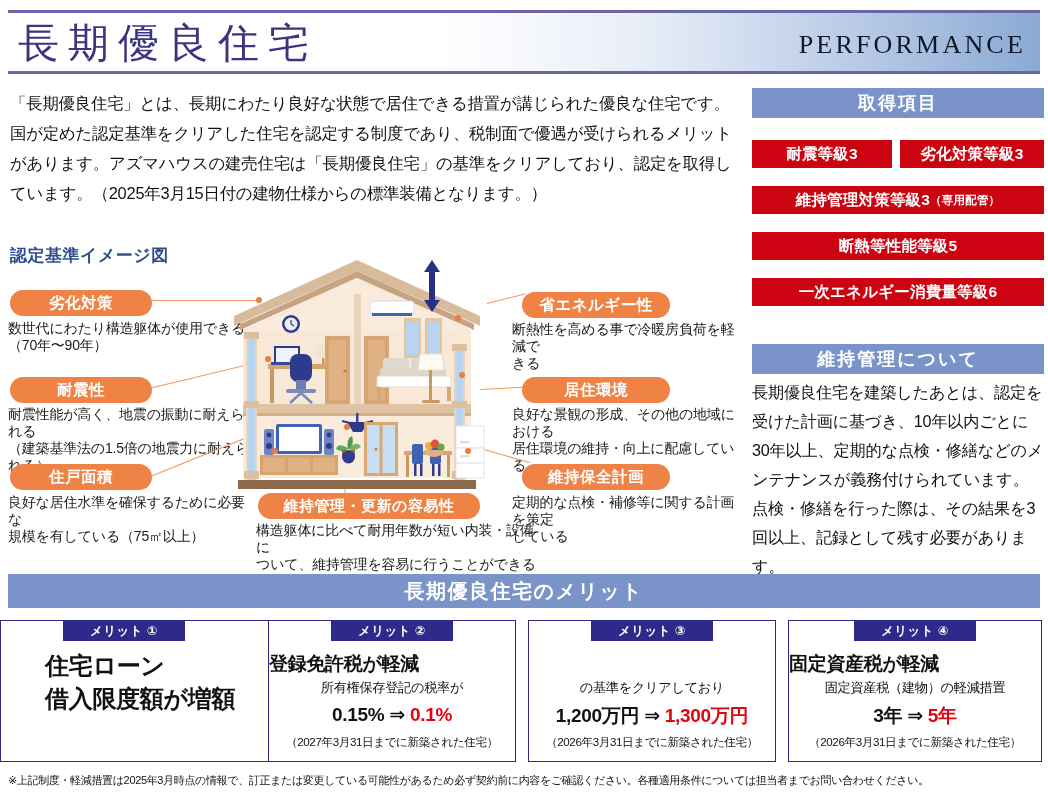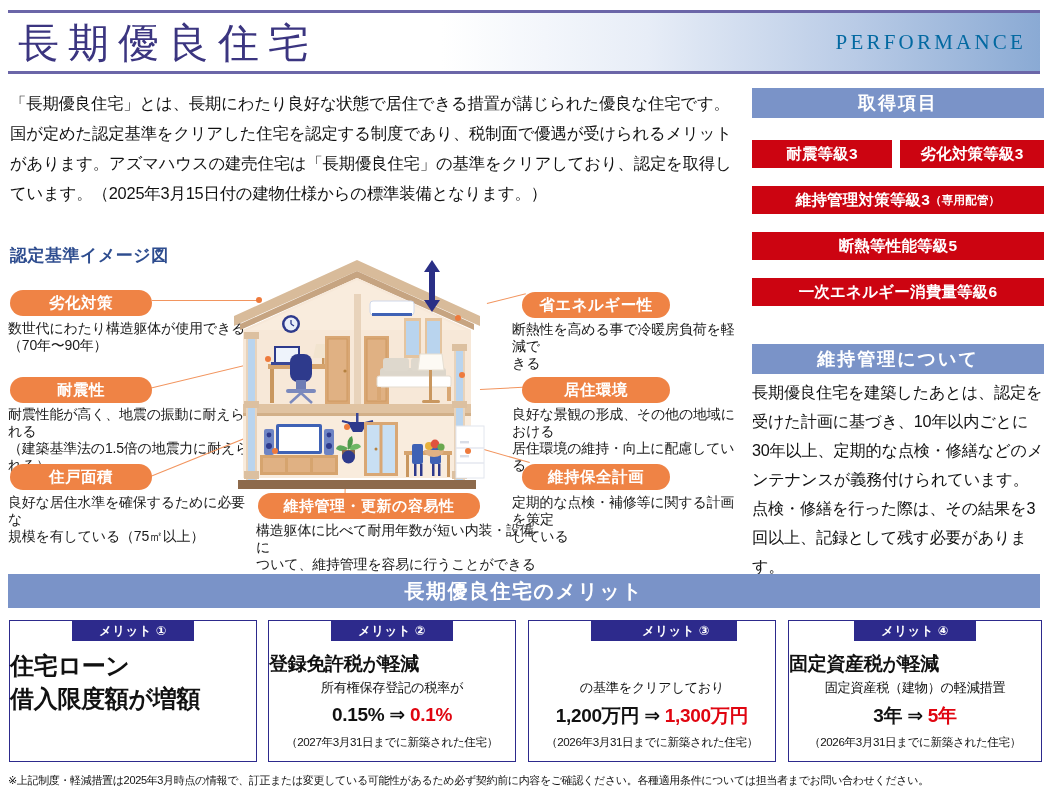--- a/index.html
+++ b/index.html
@@ -27,21 +27,21 @@
   }
   .hdr-title{
     position:absolute;left:18px;top:16px;
     font-family:"Liberation Serif","DejaVu Serif",serif;
     font-size:41px;line-height:54px;letter-spacing:9px;
     color:#3b3580;font-weight:400;white-space:nowrap;
   }
   .hdr-perf{
     position:absolute;right:22px;top:30px;
     font-family:"Liberation Serif","DejaVu Serif",serif;
-    font-size:21px;letter-spacing:3.2px;color:#0369a1;white-space:nowrap;
+    font-size:26px;letter-spacing:3.2px;color:#0f172a;white-space:nowrap;
   }
   
   .intro{
     position:absolute;left:10px;top:88px;width:722px;
     font-size:16.4px;line-height:30px;color:#111;
     letter-spacing:-0.2px;
   }
   
   .diagram-title{
     position:absolute;left:10px;top:244px;
@@ -364,21 +364,21 @@
 
 <div class="sec-head" style="left:752px;top:344px;width:292px;">
   <span>維持管理について</span>
 </div>
 <div class="maint-text">長期優良住宅を建築したあとは、認定を受けた計画に基づき、10年以内ごとに30年以上、定期的な点検・修繕などのメンテナンスが義務付けられています。点検・修繕を行った際は、その結果を3回以上、記録として残す必要があります。</div>
 
 <div class="merit-banner">
   <span>長期優良住宅のメリット</span>
 </div>
 
-<div class="merit-card" style="left:9px;width:246px;">
+<div class="merit-card" style="left:0;width:246px;padding-left:44px;">
   <div class="merit-badge" style="left:62px;width:122px;">
     <span>メリット ①</span>
   </div>
   <div class="m-title" style="top:28px;font-size:24px;line-height:33px;white-space:pre-line;">住宅ローン
 借入限度額が増額</div>
 </div>
 
 <div class="merit-card" style="left:268px;width:246px;">
   <div class="merit-badge" style="left:62px;width:122px;">
     <span>メリット ②</span>
@@ -387,21 +387,21 @@
   <div class="m-sub" style="top:58px;">所有権保存登記の税率が</div>
   <div class="m-val" style="top:82px;">
     <span>0.15%</span>
     <span>⇒</span>
     <span class="hl">0.1%</span>
   </div>
   <div class="m-note" style="top:114px;">（2027年3月31日までに新築された住宅）</div>
 </div>
 
 <div class="merit-card" style="left:528px;width:246px;">
-  <div class="merit-badge" style="left:62px;width:122px;padding-left:24px;">
+  <div class="merit-badge" style="left:62px;width:122px;">
     <span>メリット ③</span>
   </div>
   <div class="m-sub" style="top:58px;">の基準をクリアしており</div>
   <div class="m-val" style="top:82px;">
     <span>1,200万円</span>
     <span>⇒</span>
     <span class="hl">1,300万円</span>
   </div>
   <div class="m-note" style="top:114px;">（2026年3月31日までに新築された住宅）</div>
 </div>

